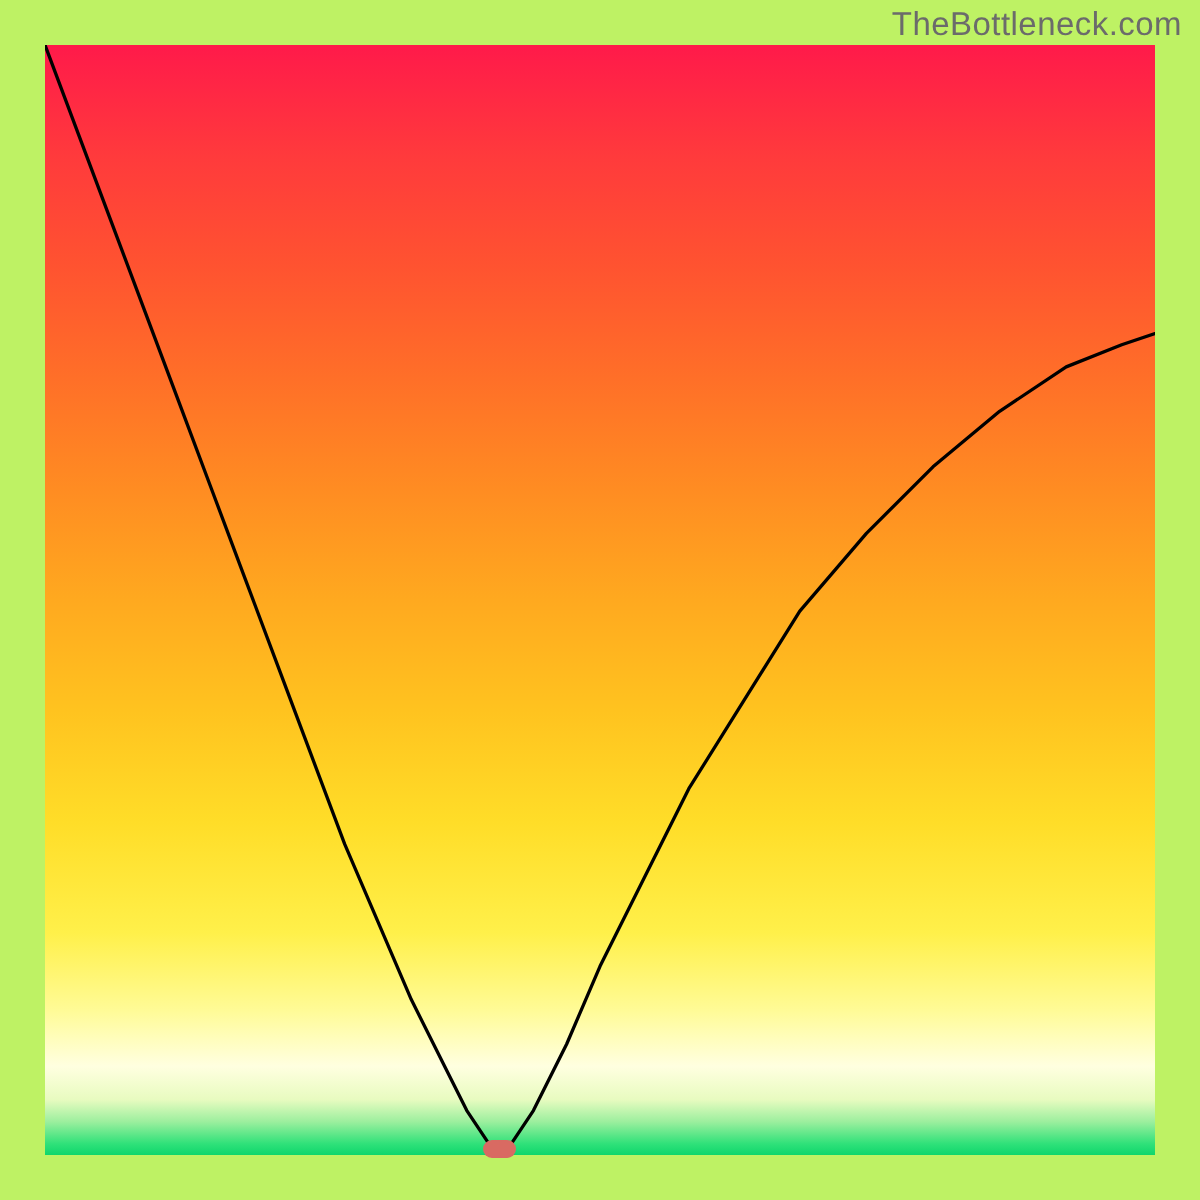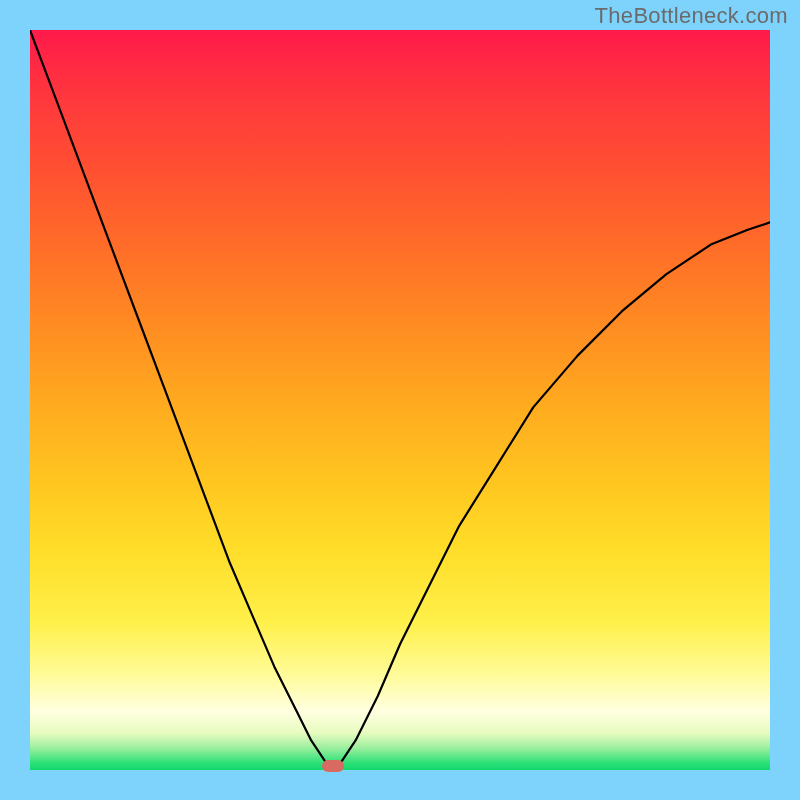--- a/index.html
+++ b/index.html
@@ -8,21 +8,21 @@
     width: 800px;
     height: 800px;
     background: #000;
     overflow: hidden;
     font-family: Arial, Helvetica, sans-serif;
   }
   .frame {
     position: relative;
     width: 800px;
     height: 800px;
-    background: #7dd3fc;
+    background: #bef264;
   }
   .watermark {
     position: absolute;
     top: 3px;
     right: 12px;
     color: #6b6b6b;
     font-size: 22px;
     letter-spacing: 0.3px;
     z-index: 5;
     user-select: none;

